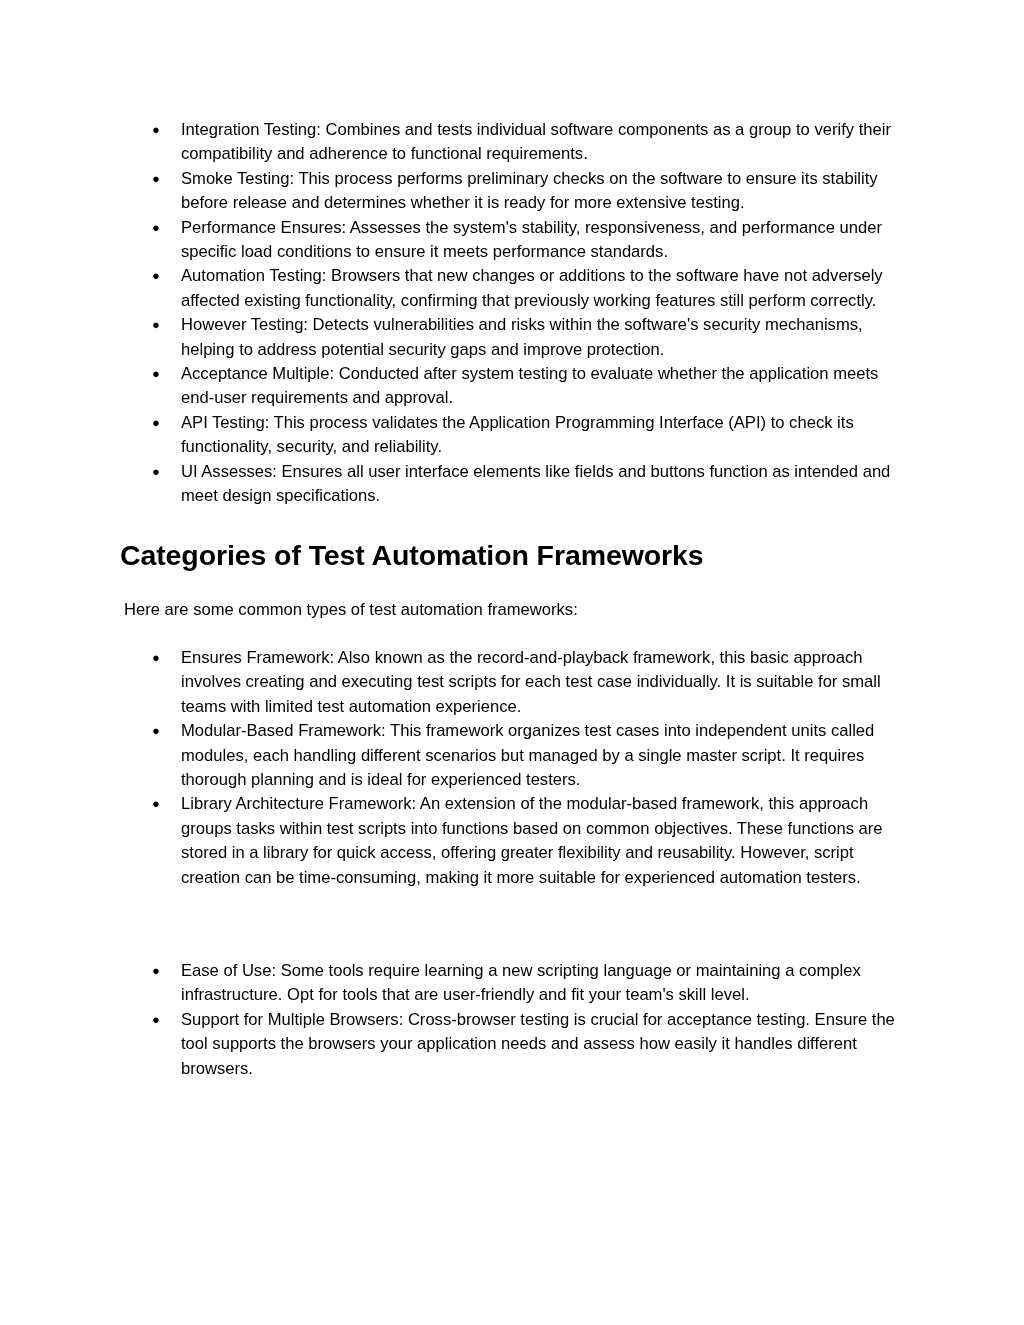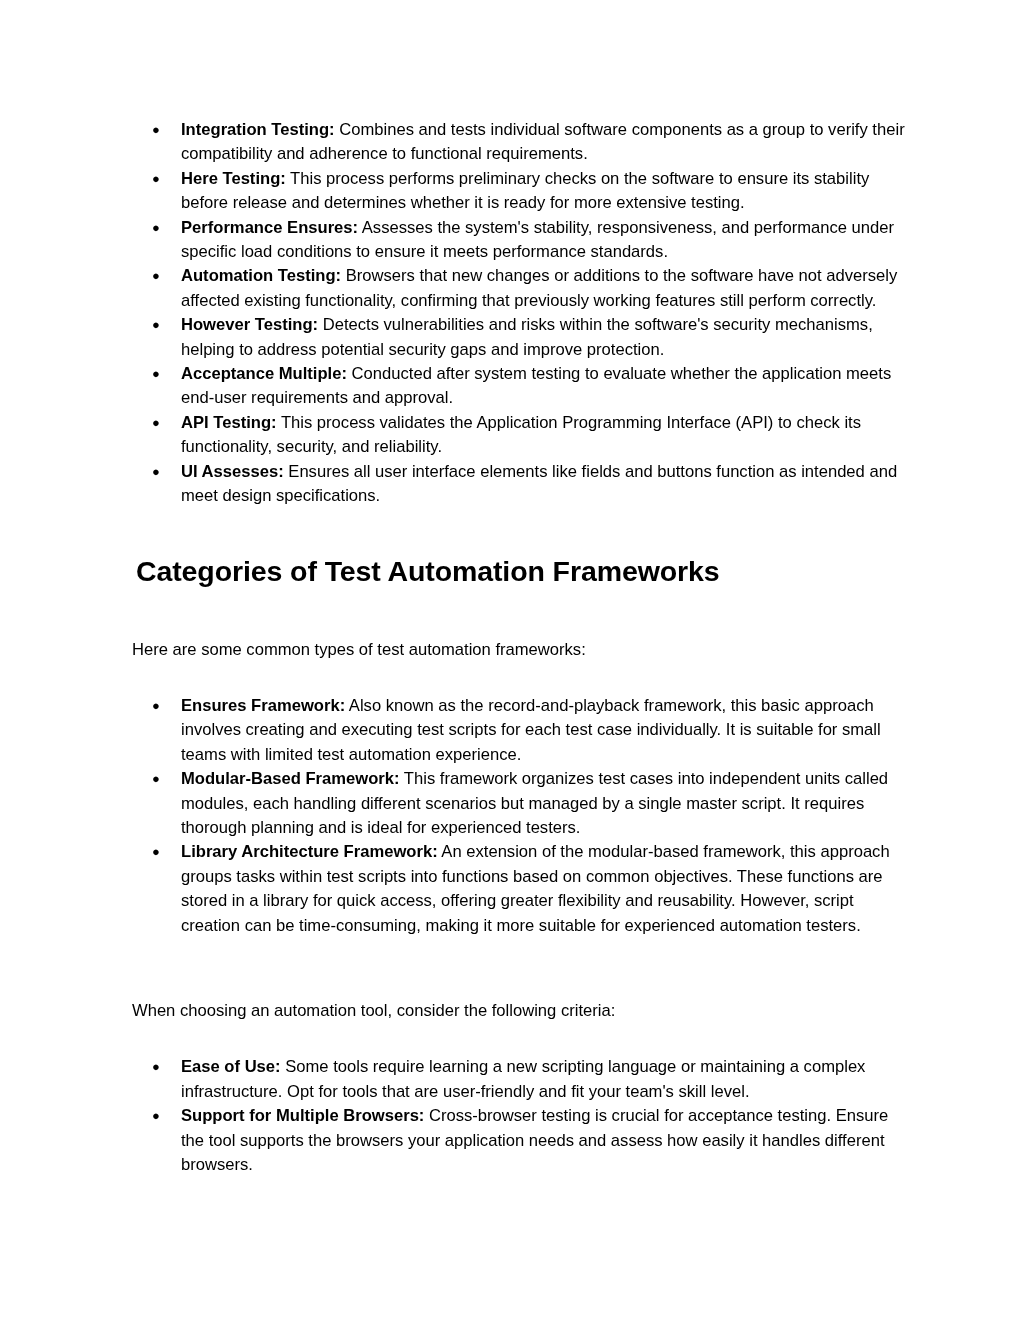--- a/index.html
+++ b/index.html
@@ -34,47 +34,47 @@
       margin: 0;
     }
     ul.bullets li .dot {
       position: absolute;
       left: 32px;
       top: 0;
       font-size: 13px;
       line-height: 24.4px;
     }
     ul.bullets li b {
-      font-weight: bold;
+      font-weight: normal;
       text-align: center;
     }
     h2.section-title {
       font-size: 28.5px;
       font-weight: bold;
-      margin: 16px;
+      margin: 0;
       line-height: 36px;
       letter-spacing: -0.1px;
     }
     p.intro {
       font-size: 16.6px;
       line-height: 24.4px;
-      margin: 12px;
+      margin: 4px;
     }
     .gap-heading-top { height: 28px; }
     .gap-after-heading { height: 21px; }
     .gap-after-intro { height: 20px; }
   </style>
 </head>
 <body>
 
 <div class="page">
 
   <ul class="bullets">
     <li><span class="dot">●</span><b>Integration Testing:</b><span> Combines and tests individual software components as a group to verify their compatibility and adherence to functional requirements.</span></li>
-    <li><span class="dot">●</span><b>Here Testing:</b><span> This process performs preliminary checks on the software to ensure its stability before release and determines whether it is ready for more extensive testing.</span></li>
+    <li><span class="dot">●</span><b>Smoke Testing:</b><span> This process performs preliminary checks on the software to ensure its stability before release and determines whether it is ready for more extensive testing.</span></li>
     <li><span class="dot">●</span><b>Performance Ensures:</b><span> Assesses the system's stability, responsiveness, and performance under specific load conditions to ensure it meets performance standards.</span></li>
     <li><span class="dot">●</span><b>Automation Testing:</b><span> Browsers that new changes or additions to the software have not adversely affected existing functionality, confirming that previously working features still perform correctly.</span></li>
     <li><span class="dot">●</span><b>However Testing:</b><span> Detects vulnerabilities and risks within the software's security mechanisms, helping to address potential security gaps and improve protection.</span></li>
     <li><span class="dot">●</span><b>Acceptance Multiple:</b><span> Conducted after system testing to evaluate whether the application meets end-user requirements and approval.</span></li>
     <li><span class="dot">●</span><b>API Testing:</b><span> This process validates the Application Programming Interface (API) to check its functionality, security, and reliability.</span></li>
     <li><span class="dot">●</span><b>UI Assesses:</b><span> Ensures all user interface elements like fields and buttons function as intended and meet design specifications.</span></li>
   </ul>
 
   <div class="gap-heading-top"></div>
   <h2 class="section-title">Categories of Test Automation Frameworks</h2>
@@ -83,21 +83,20 @@
   <div class="gap-after-intro"></div>
 
   <ul class="bullets">
     <li><span class="dot">●</span><b>Ensures Framework:</b><span> Also known as the record-and-playback framework, this basic approach involves creating and executing test scripts for each test case individually. It is suitable for small teams with limited test automation experience.</span></li>
     <li><span class="dot">●</span><b>Modular-Based Framework:</b><span> This framework organizes test cases into independent units called modules, each handling different scenarios but managed by a single master script. It requires thorough planning and is ideal for experienced testers.</span></li>
     <li><span class="dot">●</span><b>Library Architecture Framework:</b><span> An extension of the modular-based framework, this approach groups tasks within test scripts into functions based on common objectives. These functions are stored in a library for quick access, offering greater flexibility and reusability. However, script creation can be time-consuming, making it more suitable for experienced automation testers.</span></li>
   </ul>
 
   <div class="gap-heading-top"></div>
   <div class="gap-after-heading"></div>
-  <p class="intro">When choosing an automation tool, consider the following criteria:</p>
   <div class="gap-after-intro"></div>
 
   <ul class="bullets">
     <li><span class="dot">●</span><b>Ease of Use:</b><span> Some tools require learning a new scripting language or maintaining a complex infrastructure. Opt for tools that are user-friendly and fit your team's skill level.</span></li>
     <li><span class="dot">●</span><b>Support for Multiple Browsers:</b><span> Cross-browser testing is crucial for acceptance testing. Ensure the tool supports the browsers your application needs and assess how easily it handles different browsers.</span></li>
   </ul>
 
 </div>
 
 </body></html>

